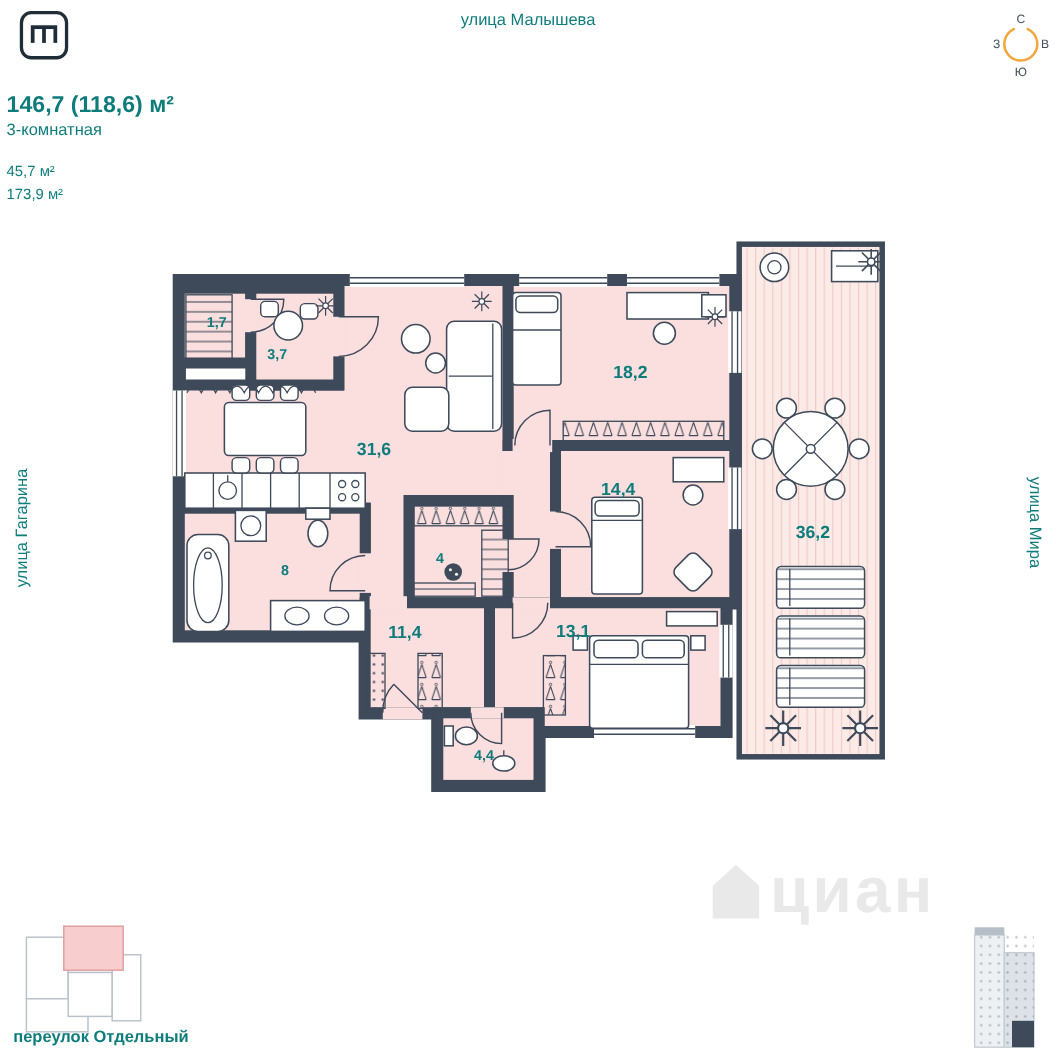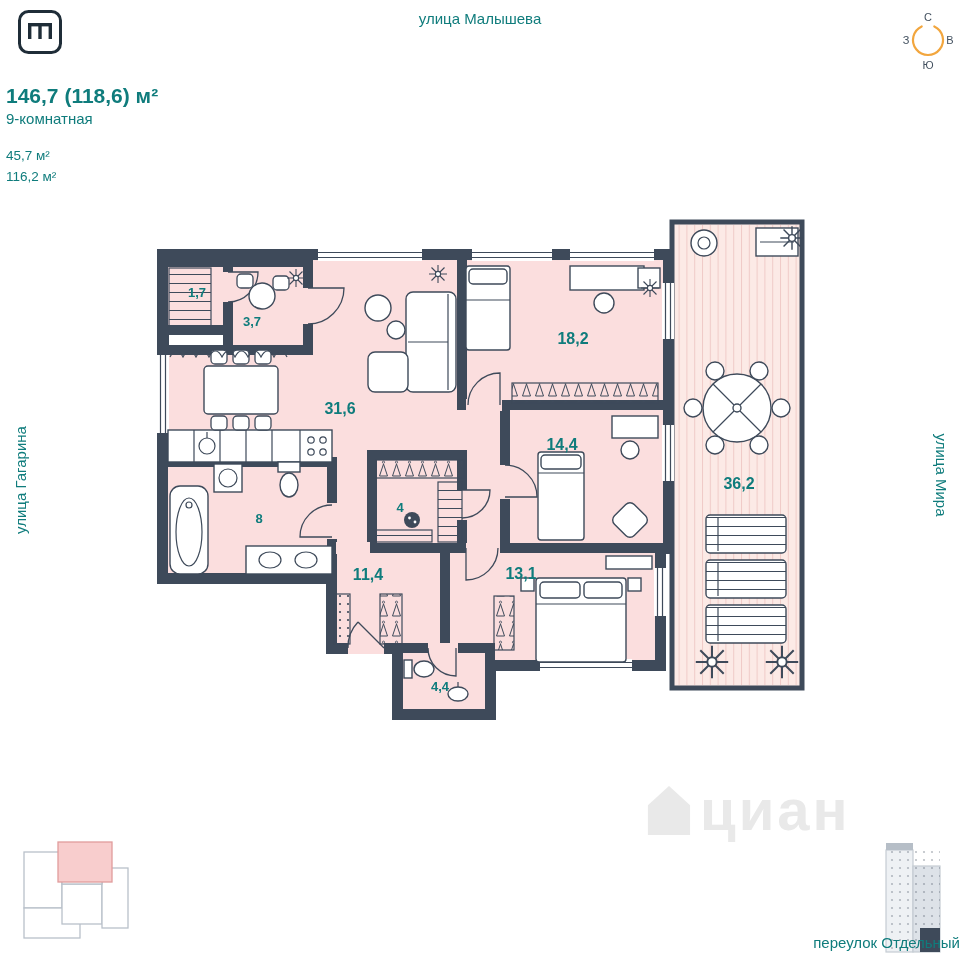--- a/index.html
+++ b/index.html
@@ -8,21 +8,21 @@
   }
   *{box-sizing:border-box;}
   html,body{margin:0;padding:0;}
   body{
     width:960px;height:960px;position:relative;background:#ffffff;
     font-family:"Liberation Sans",sans-serif;overflow:hidden;
   }
   #plan-svg{position:absolute;left:0;top:0;}
   .street{position:absolute;color:var(--teal);font-size:15px;font-weight:500;white-space:nowrap;}
   #street-top{left:0;right:0;top:10px;text-align:center;}
-  #street-bottom{left:12px;right:0;top:934px;text-align:right;}
+  #street-bottom{left:12px;right:0;top:934px;text-align:left;font-weight:bold;}
   #street-left{left:20px;top:480px;transform:translate(-50%,-50%) rotate(-90deg);}
   #street-right{left:941px;top:475px;transform:translate(-50%,-50%) rotate(90deg);}
   #info{position:absolute;left:6px;top:84px;color:var(--teal);}
   #info .t1{font-size:21px;font-weight:700;line-height:1.1;}
   #info .t2{font-size:15px;margin-top:3px;}
   #info .t3{font-size:13.5px;margin-top:21px;}
   #info .t4{font-size:13.5px;margin-top:6px;}
   #watermark{position:absolute;left:646px;top:776px;display:flex;align-items:center;gap:8px;
     color:var(--watermark);font-size:58px;font-weight:700;letter-spacing:3px;user-select:none;}
   
@@ -325,23 +325,23 @@
   </g>
 </svg>
 
 <div class="street" id="street-top">улица Малышева</div>
 <div class="street" id="street-bottom">переулок Отдельный</div>
 <div class="street" id="street-left">улица Гагарина</div>
 <div class="street" id="street-right">улица Мира</div>
 
 <div id="info">
   <div class="t1">146,7 (118,6) м²</div>
-  <div class="t2">9-комнатная</div>
+  <div class="t2">3-комнатная</div>
   <div class="t3">45,7 м²</div>
-  <div class="t4">116,2 м²</div>
+  <div class="t4">173,9 м²</div>
 </div>
 
 <div id="watermark">
   <svg width="46" height="54" viewBox="0 0 48 56">
     <path d="M24,3 L46,23 V54 H2 V23 Z" fill="#e9e9e9"></path>
   </svg>
   <span>циан</span>
 </div>
 
 </body></html>

